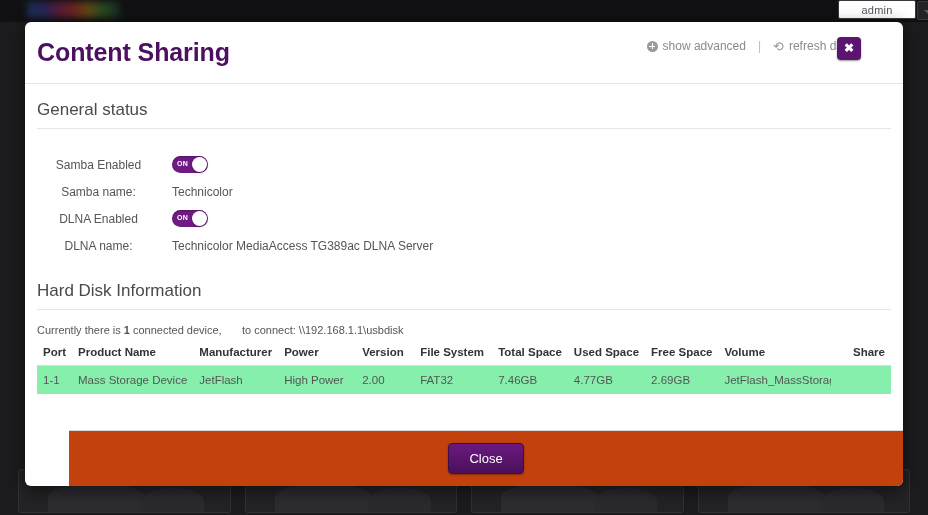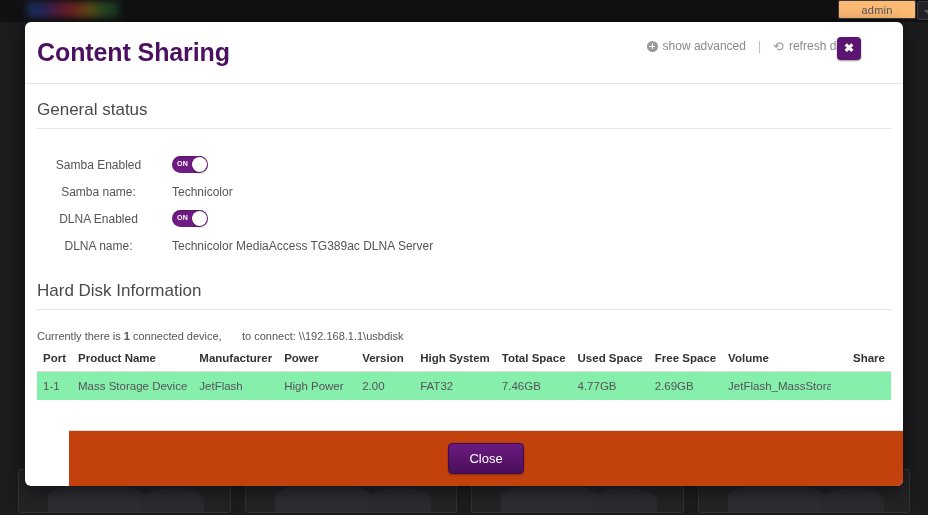--- a/index.html
+++ b/index.html
@@ -40,21 +40,21 @@
                                 #8c2a22 50%, #7a5c18 66%, #2f5d22 82%, #17352b 100%);
     filter: blur(3px);
     opacity: .72;
   }
   .bg-admin {
     position: absolute;
     top: 0px; right: 12px;
     width: 78px; height: 19px;
     border: 1px solid #3a3a3e;
     border-radius: 2px;
-    background: #fdba74;
+    background: #ffffff;
     color: #55555c;
     font-size: 11px;
     line-height: 18px;
     text-align: center;
     letter-spacing: .2px;
   }
   .bg-admin-caret {
     position: absolute;
     top: 0px; right: -22px;
     width: 20px; height: 19px;
@@ -258,21 +258,21 @@
     width: 15px;
     height: 15px;
     border-radius: 50%;
     background: #fff;
     box-shadow: 0 1px 2px rgba(0,0,0,.35);
   }
 
   .hd-section { margin-top: 22px; }
 
   .connect-line {
-    margin-top: 20px;
+    margin-top: 14px;
     font-size: 11px;
     color: #555;
     display: flex;
   }
   .connect-line .c-left { width: 205px; }
   .connect-line b { font-weight: bold; }
 
   table.disk {
     width: 100%;
     border-collapse: collapse;
@@ -412,21 +412,21 @@
       </div>
 
       <table class="disk">
         <thead>
           <tr>
             <th class="c-port">Port</th>
             <th class="c-prod">Product Name</th>
             <th class="c-manu">Manufacturer</th>
             <th class="c-pow">Power</th>
             <th class="c-ver">Version</th>
-            <th class="c-fs">High System</th>
+            <th class="c-fs">File System</th>
             <th class="c-tot">Total Space</th>
             <th class="c-used">Used Space</th>
             <th class="c-free">Free Space</th>
             <th class="c-vol">Volume</th>
             <th class="c-share">Share</th>
           </tr>
         </thead>
         <tbody>
           <tr>
             <td class="c-port">1-1</td>

